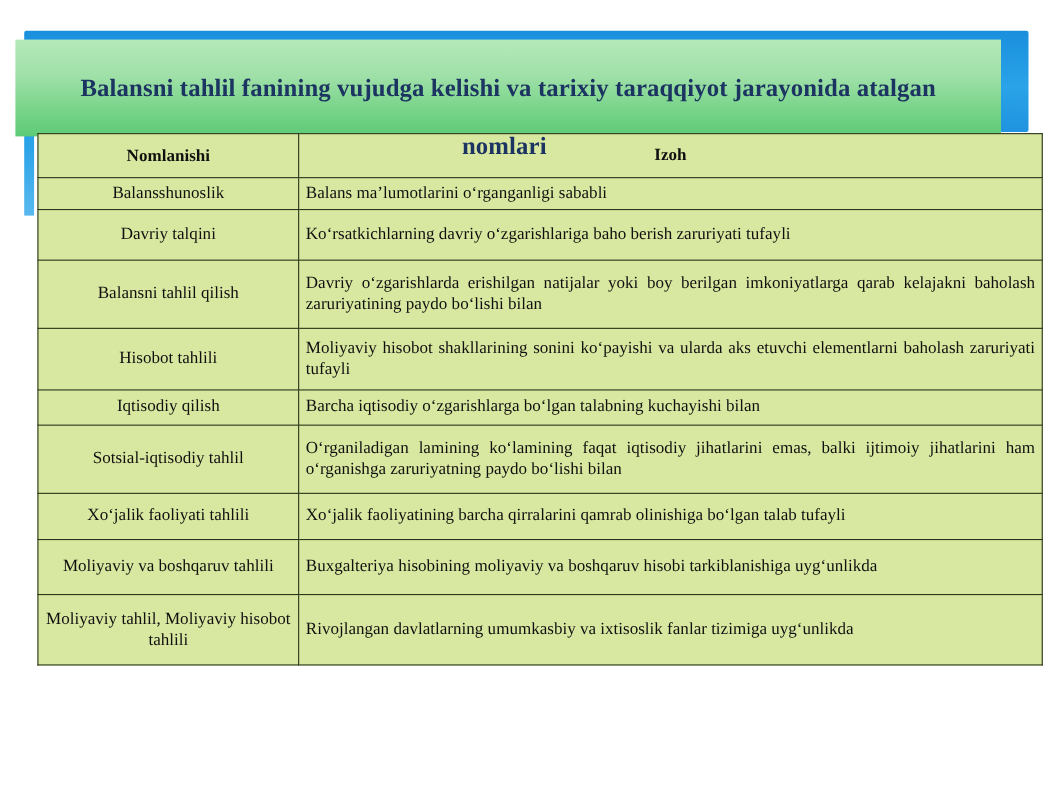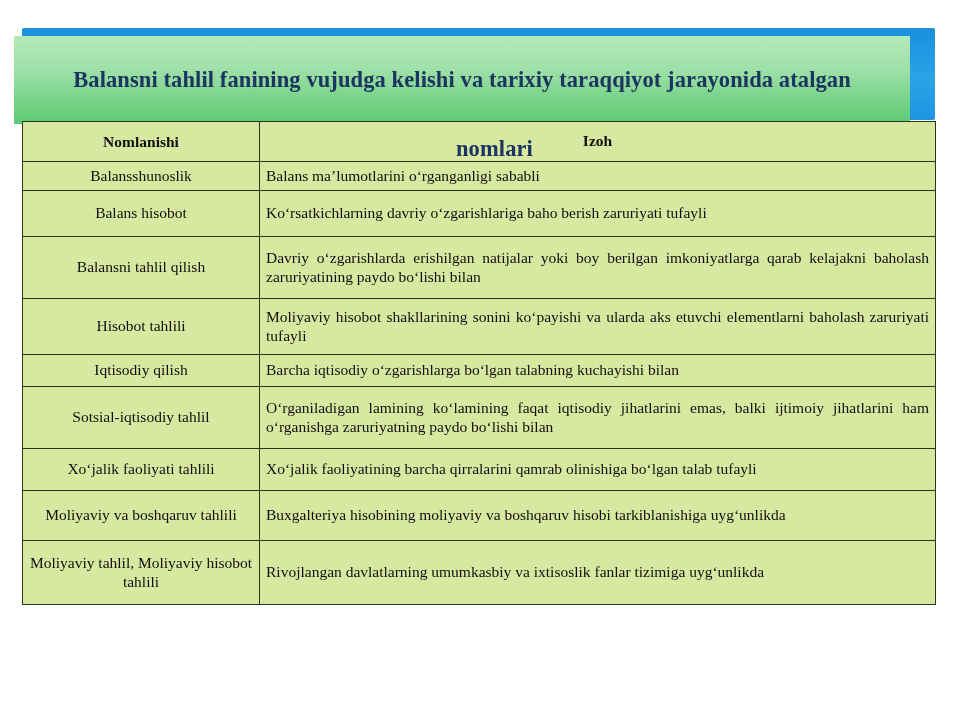--- a/index.html
+++ b/index.html
@@ -61,34 +61,33 @@
     line-height: 1.18;
     text-align: center;
     letter-spacing: 0.1px;
     white-space: nowrap;
   }
 
   
   .title-overflow {
     position: absolute;
     left: 420px;
-    top: 136px;
+    top: 120px;
     color: #1c3461;
     font-size: 22.5px;
     font-weight: bold;
     letter-spacing: 0.1px;
     z-index: 5;
     pointer-events: none;
-    margin-left: 36px;
   }
 
   
   .tbl-wrap {
     position: absolute;
-    left: 22px;
+    left: 34px;
     top: 121px;
     width: 913px;
   }
   table.main {
     border-collapse: collapse;
     width: 913px;
     table-layout: fixed;
     background: #d9e8a0;
   }
   table.main td, table.main th {
@@ -153,21 +152,21 @@
           <th>Nomlanishi</th>
           <th class="h-izoh">Izoh</th>
         </tr>
       </thead>
       <tbody id="tbody">
           <tr style="height: 24px;">
             <td class="name">Balansshunoslik</td>
             <td class="desc">Balans ma’lumotlarini o‘rganganligi sababli</td>
           </tr>
           <tr style="height: 46px;">
-            <td class="name">Balans hisobot</td>
+            <td class="name">Davriy talqini</td>
             <td class="desc">Ko‘rsatkichlarning davriy o‘zgarishlariga baho berish zaruriyati tufayli</td>
           </tr>
           <tr style="height: 62px;">
             <td class="name">Balansni tahlil qilish</td>
             <td class="desc">Davriy o‘zgarishlarda erishilgan natijalar yoki boy berilgan imkoniyatlarga qarab kelajakni baholash zaruriyatining paydo bo‘lishi bilan</td>
           </tr>
           <tr style="height: 56px;">
             <td class="name">Hisobot tahlili</td>
             <td class="desc">Moliyaviy hisobot shakllarining sonini ko‘payishi va ularda aks etuvchi elementlarni baholash zaruriyati tufayli</td>
           </tr>

